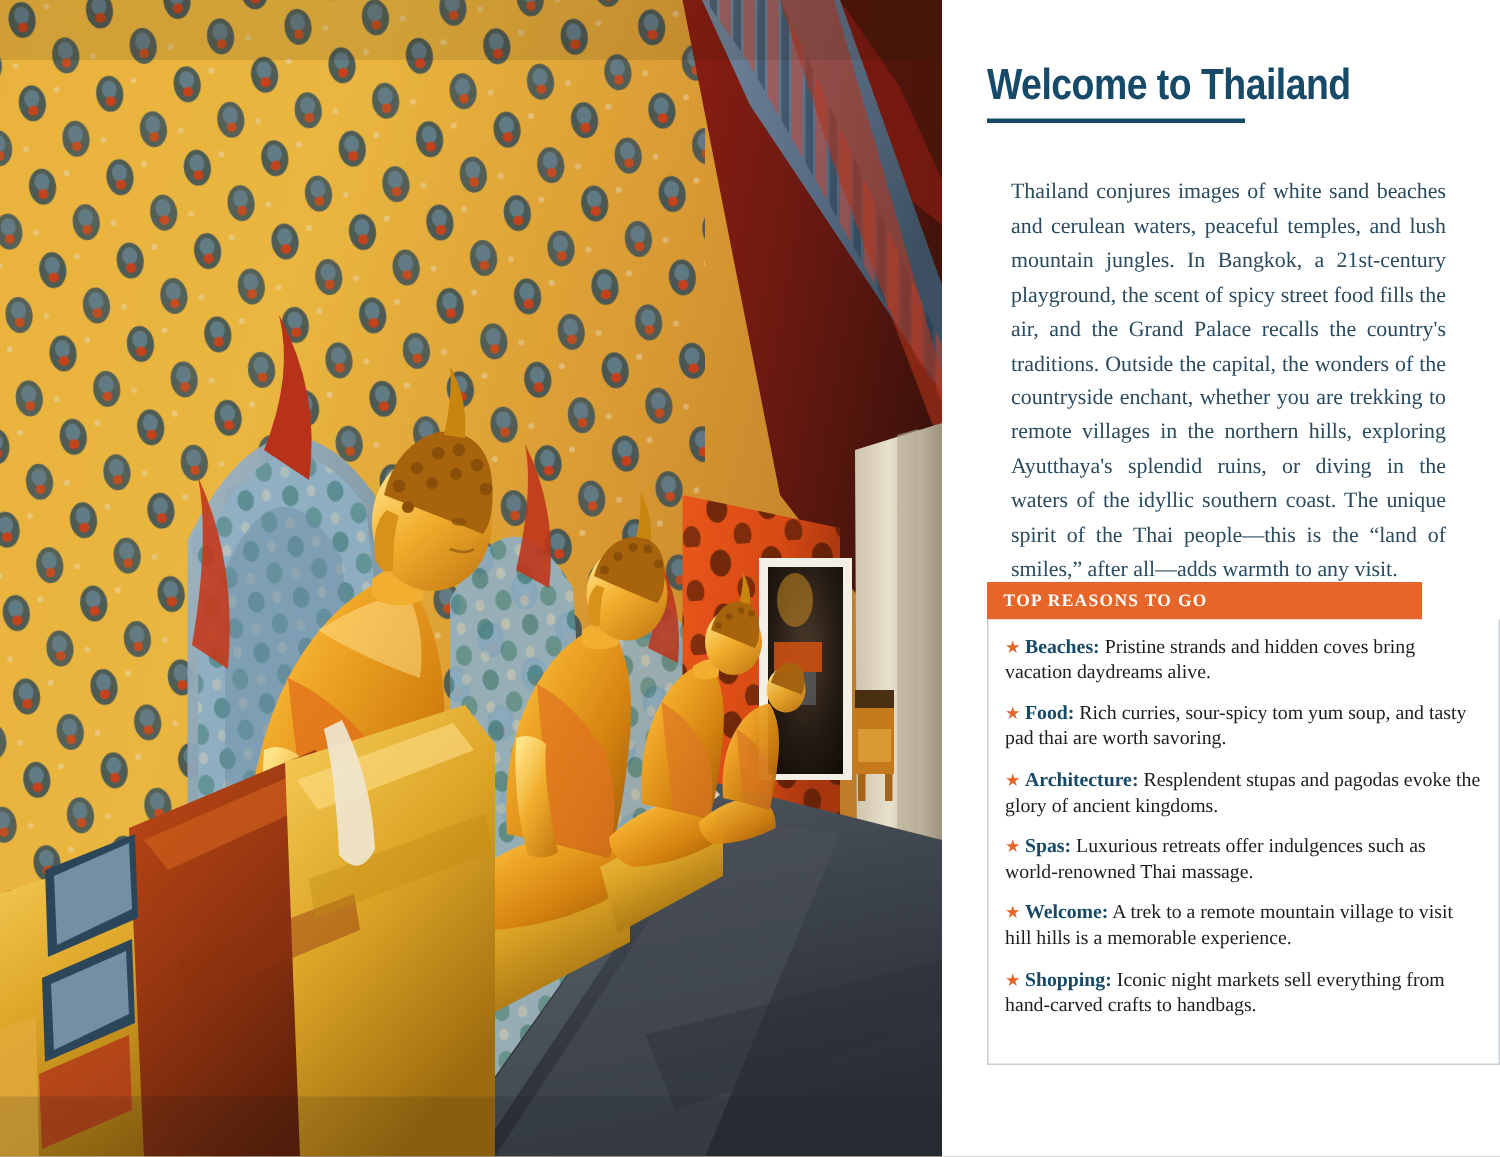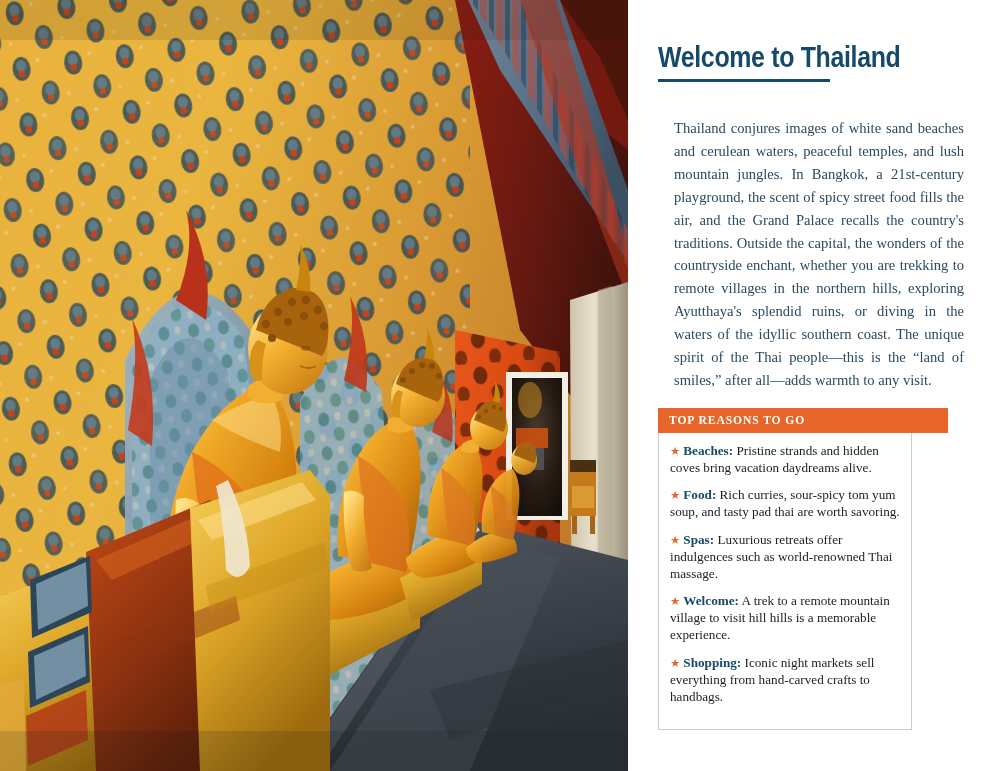--- a/index.html
+++ b/index.html
@@ -58,39 +58,39 @@
     line-height: 1.565;
     color: #2a4a5e;
     text-align: justify;
     text-justify: inter-word;
     hyphens: manual;
   }
 
   
   .reasons {
     position: absolute;
-    left: 0; top: 408px;
+    left: 0; top: 388px;
     width: 290px;
   }
   .reasons-head {
     background: #e8652a;
     color: #ffffff;
     font-family: "Liberation Serif", serif;
     font-weight: 700;
     font-size: 11.6px;
     letter-spacing: 0.9px;
     padding: 6px 0 6px 11px;
     box-sizing: border-box;
     height: 25px;
   }
   .reasons-body {
     border: 1px solid #c9cdd1;
     border-top: none;
     box-sizing: border-box;
-    width: 254px;
+    width: 342px;
     height: 297px;
     padding: 9px 11px 0 11px;
     background: #ffffff;
   }
   .reason {
     display: block;
     font-family: "Liberation Serif", serif;
     font-size: 13.2px;
     line-height: 1.30;
     color: #1d1d1d;
@@ -376,20 +376,23 @@
       <div class="reasons-body">
 
         <div class="reason">
           <span class="star">★</span><span class="reason-label">Beaches:</span><span class="reason-text"> Pristine strands and hidden coves bring vacation daydreams alive.</span>
         </div>
 
         <div class="reason">
           <span class="star">★</span><span class="reason-label">Food:</span><span class="reason-text"> Rich curries, sour-spicy tom yum soup, and tasty pad thai are worth savoring.</span>
         </div>
 
+        <div class="reason">
+          <span class="star">★</span><span class="reason-label">Architecture:</span><span class="reason-text"> Resplendent stupas and pagodas evoke the glory of ancient kingdoms.</span>
+        </div>
 
         <div class="reason">
           <span class="star">★</span><span class="reason-label">Spas:</span><span class="reason-text"> Luxurious retreats offer indulgences such as world-renowned Thai massage.</span>
         </div>
 
         <div class="reason">
           <span class="star">★</span><span class="reason-label">Welcome:</span><span class="reason-text"> A trek to a remote mountain village to visit hill hills is a memorable experience.</span>
         </div>
 
         <div class="reason">

